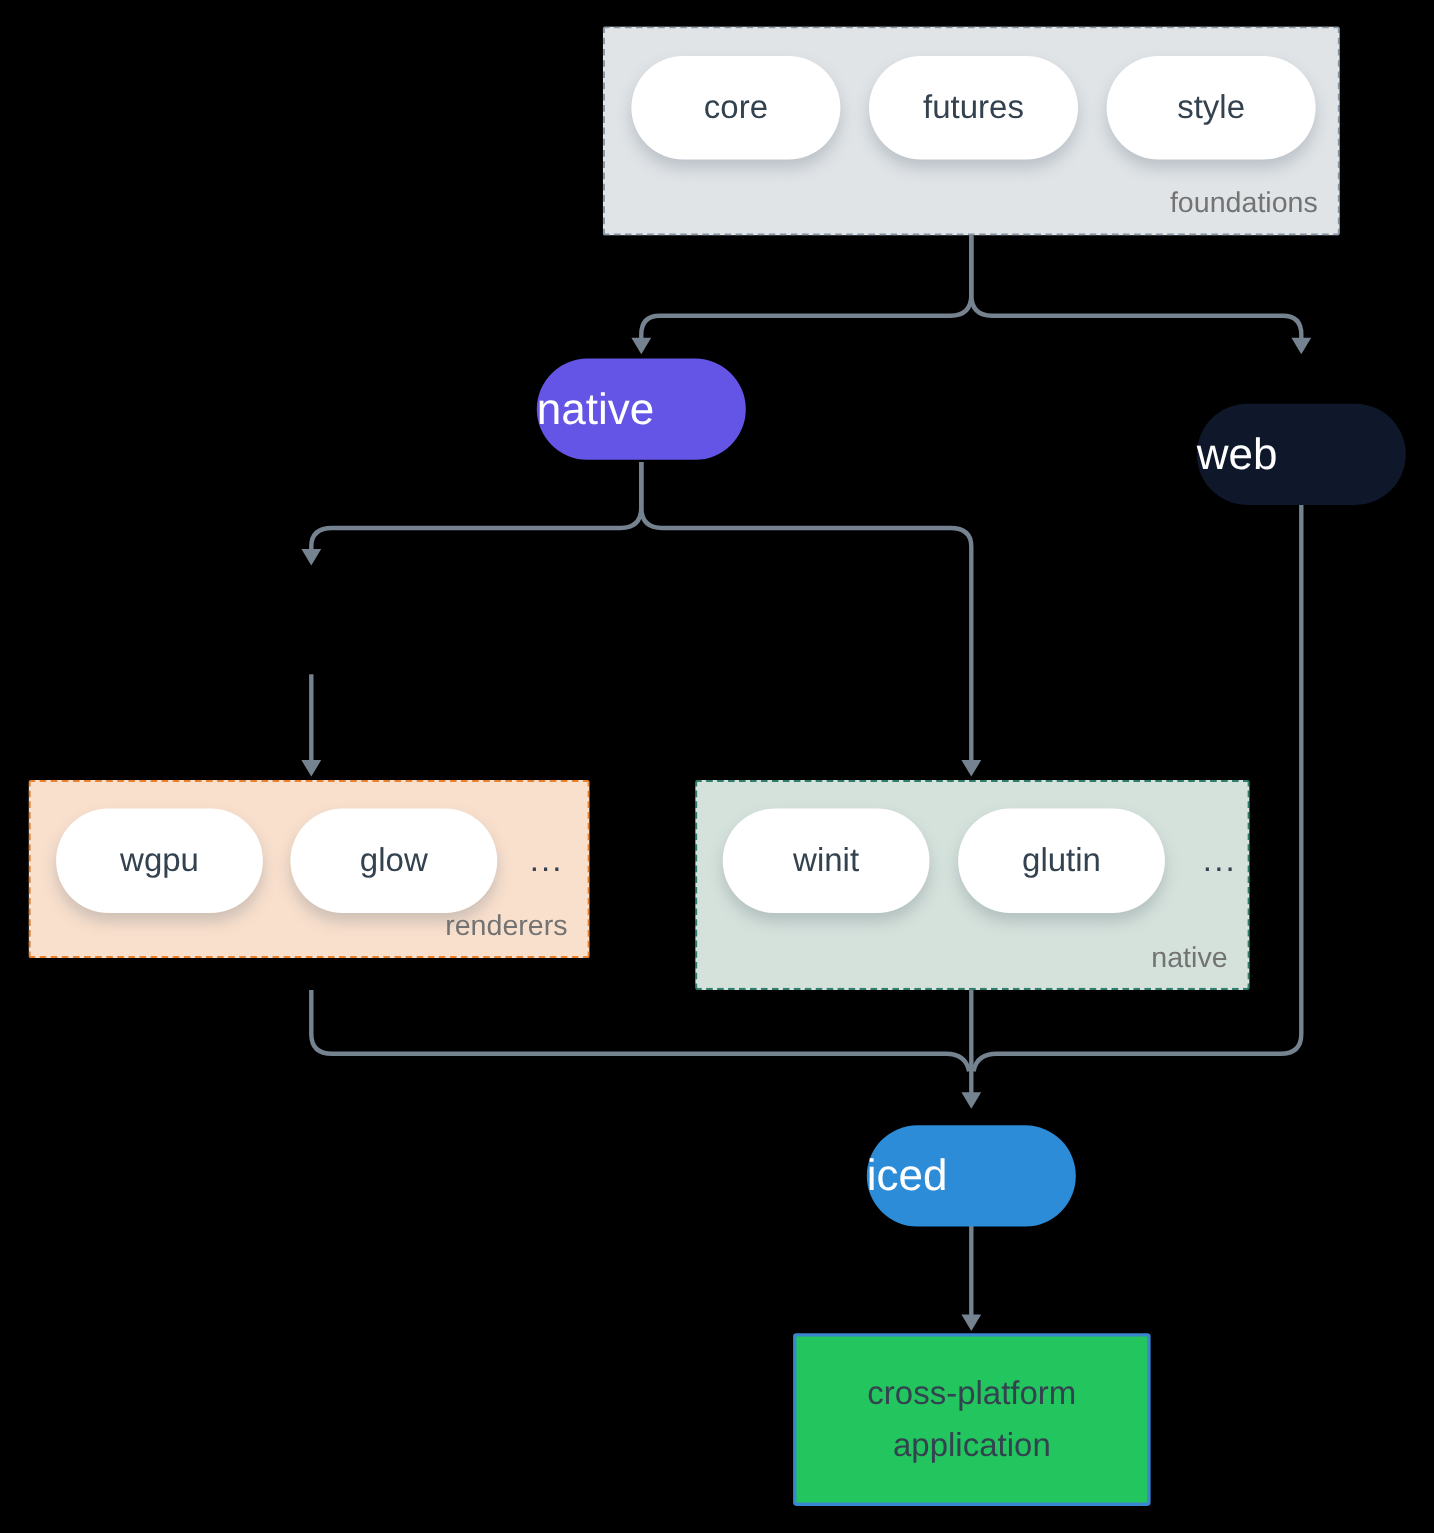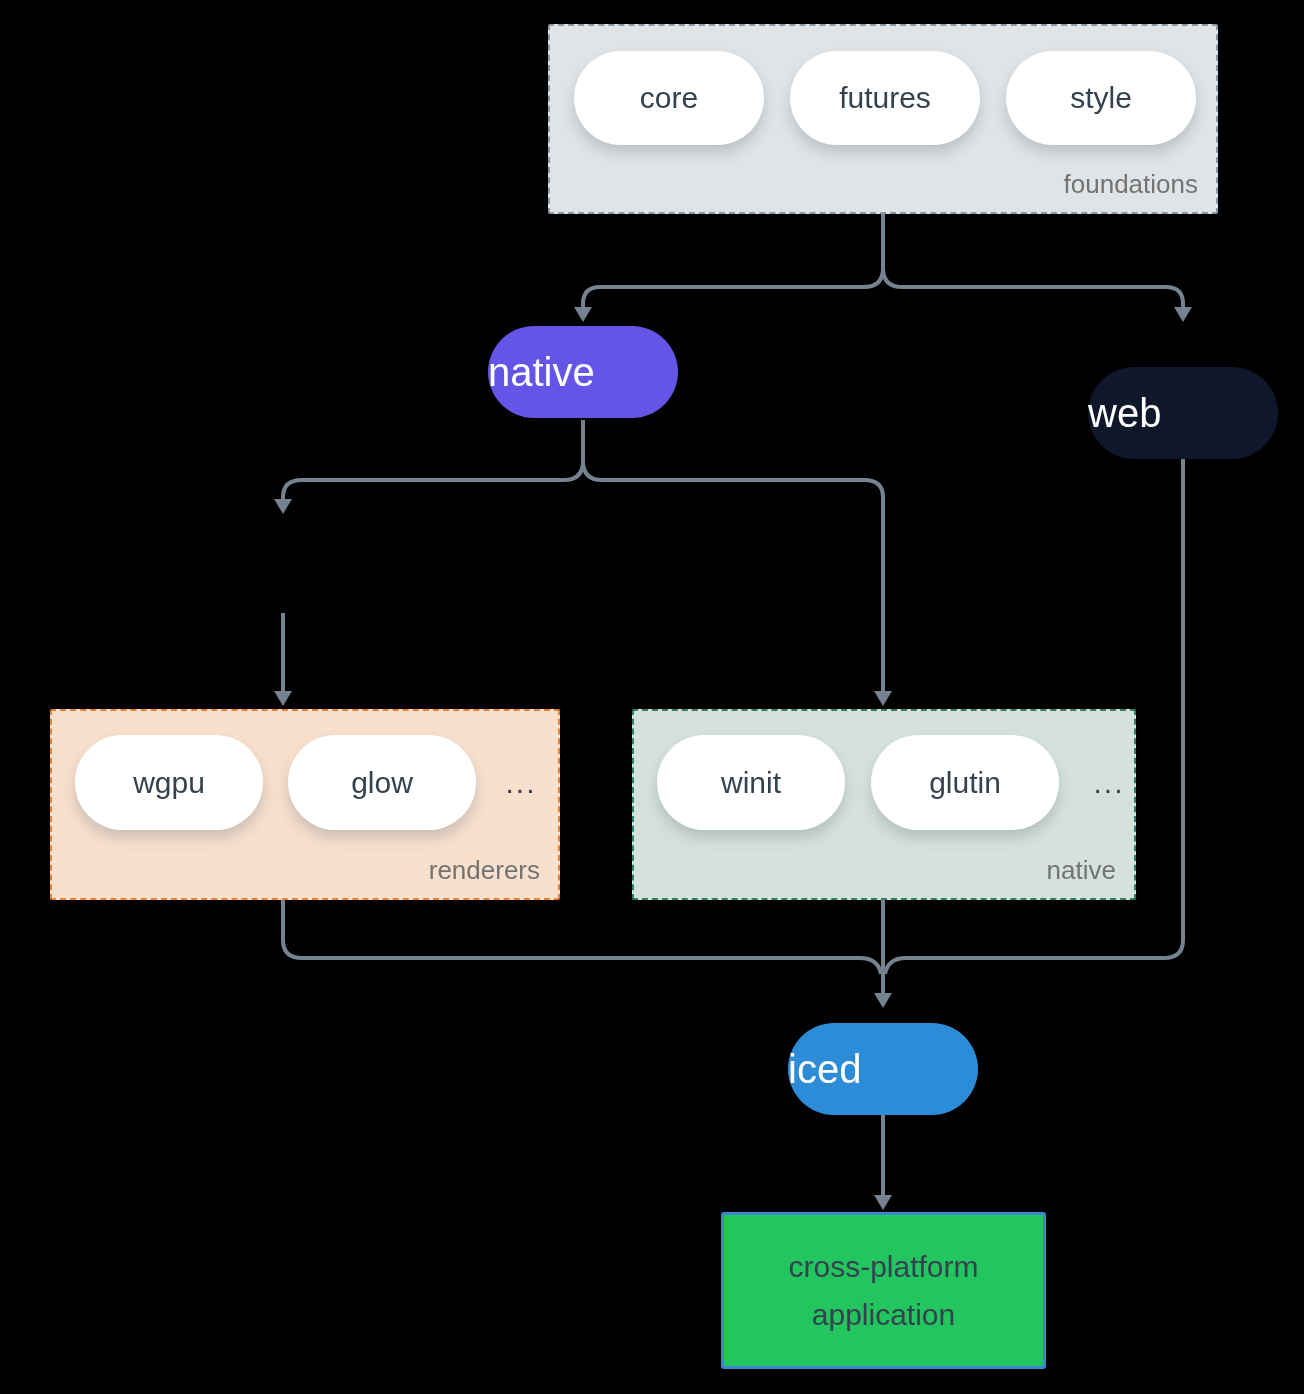--- a/index.html
+++ b/index.html
@@ -6,21 +6,21 @@
   .stage{
     position:relative;width:1304px;height:1394px;background:#000000;
     font-family:"Liberation Sans","DejaVu Sans",sans-serif;overflow:hidden;
   }
   .edges{position:absolute;left:0;top:0;width:1304px;height:1394px;pointer-events:none;}
   .edge{fill:none;stroke:#75828F;stroke-width:4;stroke-linejoin:round;}
   .head{fill:#75828F;stroke:none;}
 
   .group{position:absolute;border:2px dashed;box-sizing:border-box;border-radius:2px;}
   .group-foundations{left:548px;top:24px;width:670px;height:190px;background:#E0E4E7;border-color:#8A99A8;padding-left:12px;}
-  .group-renderers{left:26px;top:709px;width:510px;height:191px;background:#F9E0CD;border-color:#E8822E;margin-left:24px;}
+  .group-renderers{left:26px;top:709px;width:510px;height:162px;background:#F9E0CD;border-color:#E8822E;}
   .group-shells{left:632px;top:709px;width:504px;height:191px;background:#D5E2DC;border-color:#2E7D6D;}
   .group-label{position:absolute;right:18px;bottom:12px;font-size:26px;color:#737373;}
 
   .pill{
     position:absolute;display:flex;align-items:center;justify-content:center;
     font-size:30px;border-radius:48px;box-sizing:border-box;
   }
   .pill-white{
     width:190px;height:94px;background:#FFFFFF;color:#344250;
     box-shadow:0 8px 14px rgba(90,105,120,0.28);

